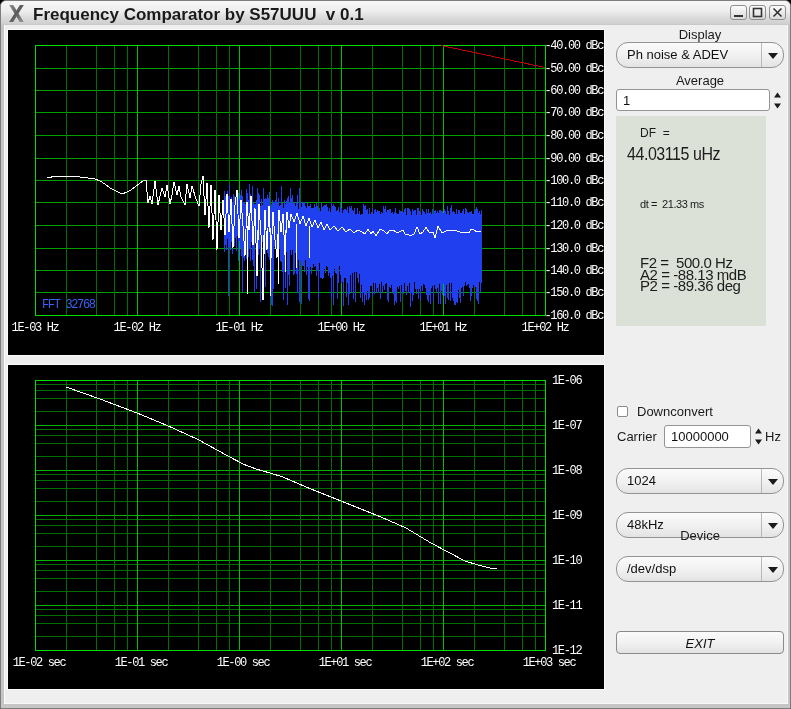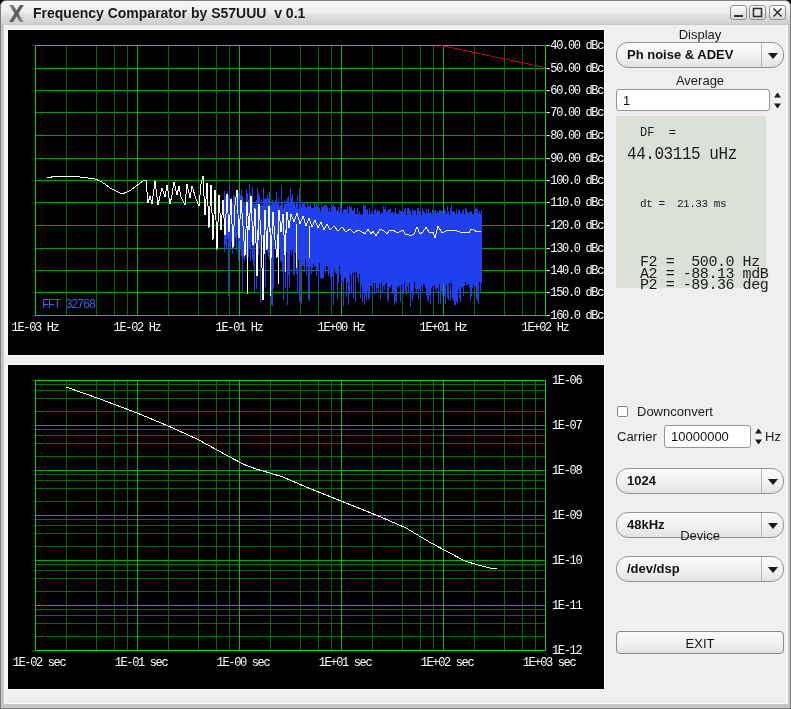--- a/index.html
+++ b/index.html
@@ -1,39 +1,39 @@
 <!DOCTYPE html>
 <html><head><meta charset="utf-8"><style>
 * { margin:0; padding:0; box-sizing:content-box; }
 html,body { width:791px; height:709px; overflow:hidden; }
 body { position:relative; background:#000; font-family:"Liberation Sans",sans-serif; }
 #frame { position:absolute; left:0; top:0; width:789px; height:707px; border:1px solid #7d7d7d; background:#c6c6c6; border-radius:6px 6px 0 0; }
 #title { position:absolute; left:1px; top:1px; width:789px; height:23px; border-radius:5px 5px 0 0;
   background:linear-gradient(#f7f7f7,#ededed 45%,#dcdcdc 70%,#cfcfcf);
   border-bottom:1px solid #c9c9c9; }
-#title .t { position:absolute; left:32px; top:4px; font-size:14px; font-weight:bold; color:#1a1a1a; }
+#title .t { position:absolute; left:32px; top:4px; font-size:17px; font-weight:bold; color:#1a1a1a; }
 .wbtn { position:absolute; top:4px; width:15px; height:13px; border:1px solid #8f8f8f; border-radius:3px;
   background:linear-gradient(#fcfcfc,#d9d9d9); }
 .wbtn svg { position:absolute; left:-1px; top:-1px; }
 #content { position:absolute; left:4px; top:25px; width:782px; height:678px; background:#efefef;
   border-left:1px solid #fafafa; border-right:1px solid #fafafa; border-bottom:1px solid #fafafa; }
 .plot { position:absolute; background:#000; border:1px solid #fbfbfb; }
 .ax { font-family:"Liberation Mono",monospace; }
 .lab { position:absolute; font-size:13px; color:#1a1a1a; text-align:center; }
 .combo { position:absolute; border:1px solid #939393; border-radius:12px;
-  background:linear-gradient(#fbfbfb,#efefef 60%,#e3e3e3);font-weight:bold; }
+  background:linear-gradient(#fbfbfb,#efefef 60%,#e3e3e3); }
 .combo .ctext { position:absolute; left:10px; top:4px; font-size:13px; color:#111; }
 .combo .sep { position:absolute; right:21px; top:0; width:1px; background:#b8b8b8; }
 .combo .carr { position:absolute; right:5px; top:10px; width:0; height:0;
   border-left:5.5px solid transparent; border-right:5.5px solid transparent; border-top:6px solid #1a1a1a; }
 .entry { position:absolute; background:#fff; border:1px solid #949494; border-radius:3px;
   font-size:13px; color:#111; padding:3px 0 2px 6px; }
 .chk { position:absolute; width:9px; height:9px; background:#fff; border:1px solid #8a8a8a; border-radius:2px; }
 .btn { position:absolute; border:1px solid #8a8a8a; border-radius:4px; text-align:center;
-  background:linear-gradient(#fbfbfb,#efefef 60%,#e2e2e2); font-size:13px; color:#111; padding-top:4px; }
+  background:linear-gradient(#fbfbfb,#efefef 60%,#e2e2e2); font-size:13px; color:#111; padding-top:4px;font-style:italic; }
 #root { position:absolute; left:0; top:0; width:791px; height:709px; filter:contrast(100%); }
 </style></head>
 <body>
 <div id="root">
 <div id="frame"></div>
 <div id="title">
       <svg style="position:absolute;left:6px;top:4px" width="18" height="17">
 <defs>
           <linearGradient id="xg" x1="0" y1="0" x2="1" y2="1">
 <stop offset="0" stop-color="#8f8f8f"></stop>
@@ -216,21 +216,21 @@
 <span class="ctext">Ph noise &amp; ADEV</span>
 <span class="sep" style="height:24px"></span>
 <span class="carr"></span>
 </div>
 <div class="lab" style="left:616px;top:73px;width:168px">Average</div>
 <div class="entry" style="left:616px;top:89px;width:146px;height:15px">1</div>
 <svg style="position:absolute;left:773px;top:92px" width="9" height="17">
 <path d="M4.5 0.5 L8 5.5 L1 5.5 Z" fill="#1a1a1a"></path>
       <path d="M4.5 16.5 L1 11.5 L8 11.5 Z" fill="#1a1a1a"></path>
     </svg>
-<div style="position:absolute;left:616px;top:116px;width:150px;height:172px;background:#dce1d8;font-family:Liberation Mono, monospace;color:#1c1c1c">
+<div style="position:absolute;left:616px;top:116px;width:150px;height:210px;background:#dce1d8;font-family:Liberation Sans, sans-serif;color:#1c1c1c">
 <div style="position:absolute;left:24px;top:10px;font-size:12px;letter-spacing:0px;white-space:pre">DF  =</div>
 <div style="position:absolute;left:11px;top:28px;font-size:16px;letter-spacing:-0.45px;white-space:pre;transform:scaleY(1.12);transform-origin:0 0">44.03115 uHz</div>
 <div style="position:absolute;left:24px;top:83px;font-size:11px;letter-spacing:-0.45px;line-height:11.6px;white-space:pre">dt =  21.33 ms</div>
 <div style="position:absolute;left:24px;top:141px;font-size:15px;letter-spacing:-0.45px;line-height:11.6px;white-space:pre">F2 =  500.0 Hz
 A2 = -88.13 mdB
 P2 = -89.36 deg</div>
 </div>
 <div class="chk" style="left:617px;top:406px"></div>
 <div class="lab" style="left:637px;top:404px;text-align:left">Downconvert</div>
 <div class="lab" style="left:617px;top:429px;text-align:left">Carrier</div>

